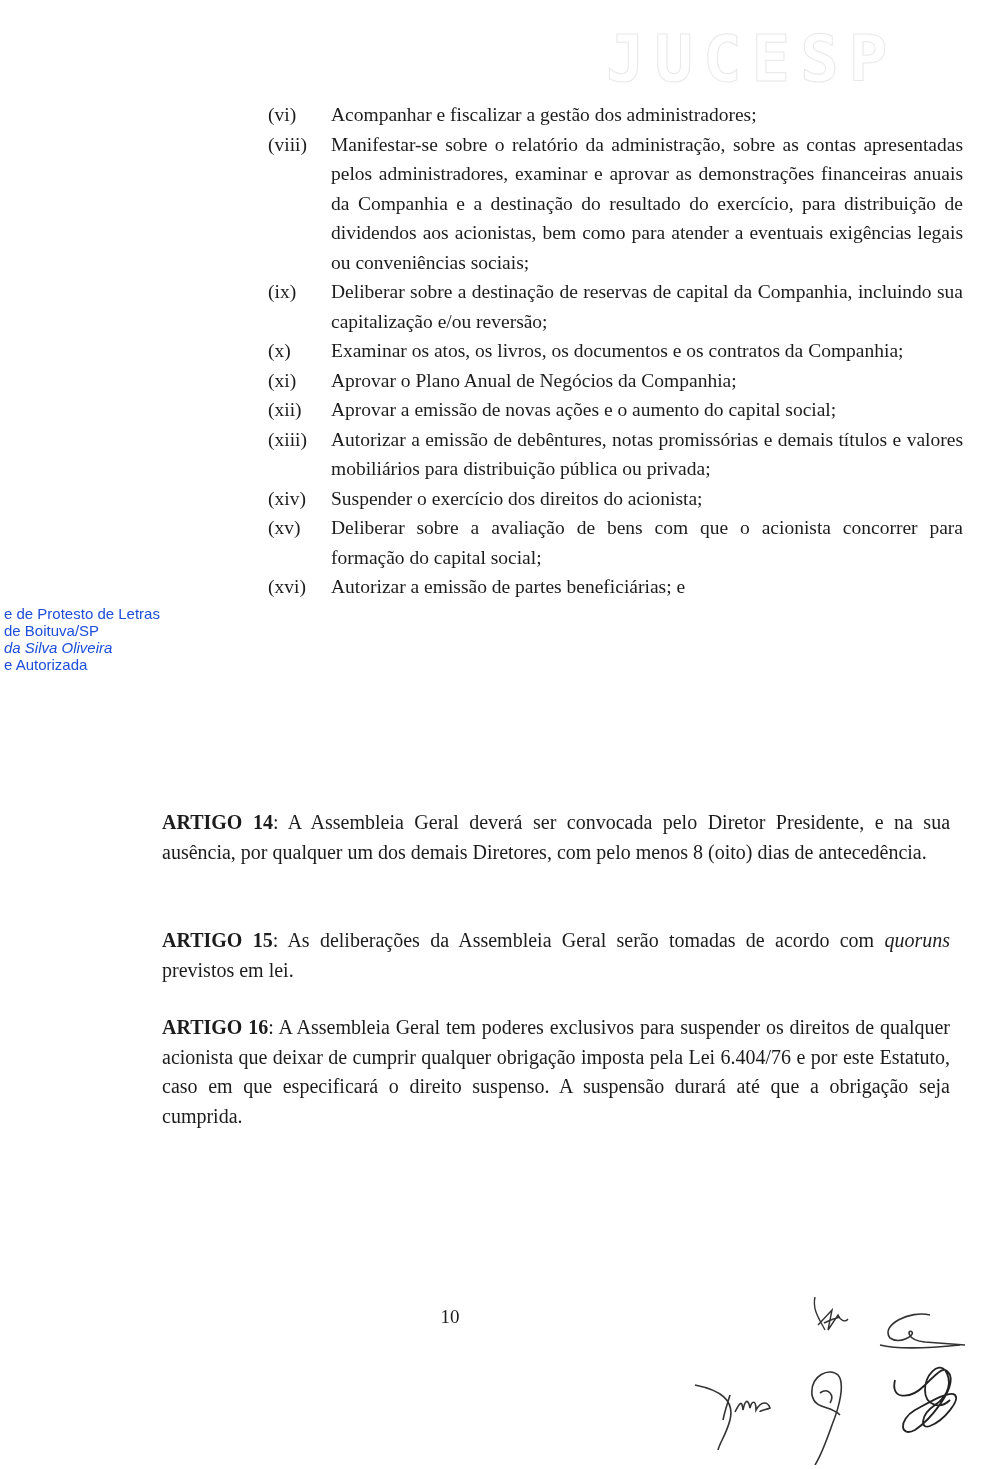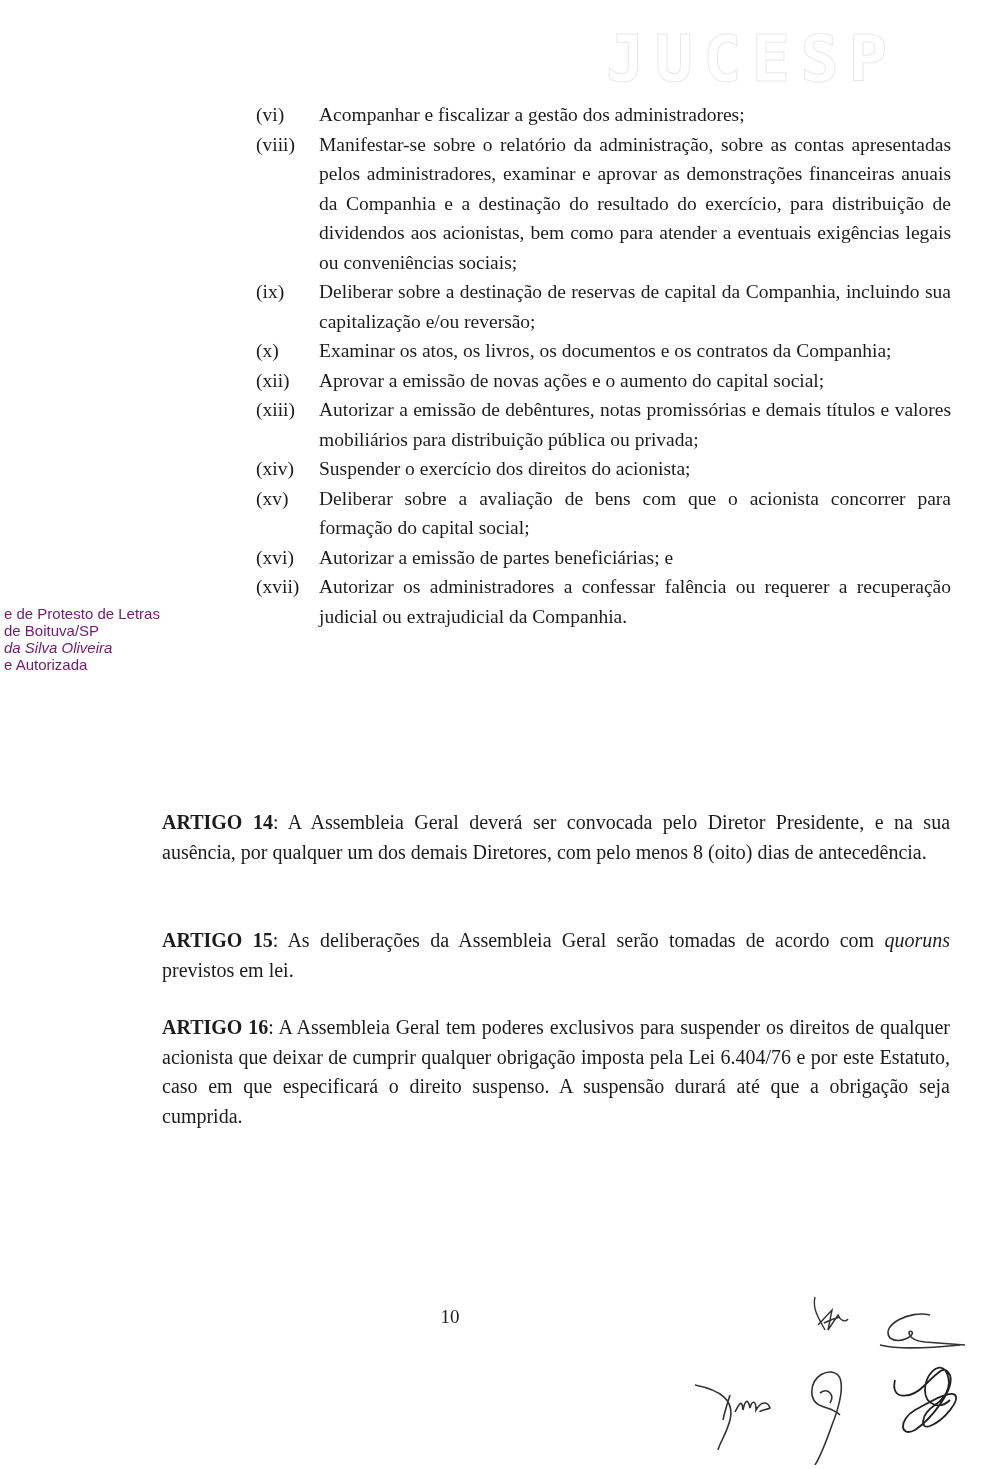--- a/index.html
+++ b/index.html
@@ -10,24 +10,24 @@
   }
   .watermark {
     position: absolute; left: 606px; top: 22px;
     font-family: "DejaVu Sans Mono", monospace; font-size: 64px; font-weight: bold;
     letter-spacing: 10px; color: transparent;
     -webkit-text-stroke: 1px #e3e3e3; opacity: 0.8;
   }
   .stamp {
     position: absolute; left: 4px; top: 605px;
     font-family: "Liberation Sans", "DejaVu Sans", sans-serif;
-    font-size: 15px; line-height: 17px; color: #701a75;
+    font-size: 15px; line-height: 17px; color: #1d4ed8;
   }
   .stamp .it { font-style: italic; }
-  .list { position: absolute; left: 256px; top: 100px; width: 695px; }
+  .list { position: absolute; left: 268px; top: 100px; width: 695px; }
   .item { display: flex; font-size: 19.5px; line-height: 29.5px; }
   .item .num { width: 63px; flex: none; }
   .item .txt { flex: 1; text-align: justify; }
   .para {
     position: absolute; left: 162px; width: 788px;
     font-size: 20px; line-height: 29.5px; text-align: justify;
   }
   .para b { font-weight: bold; }
   .para i { font-style: italic; margin-top: 28px; }
   .pagenum {
@@ -60,42 +60,42 @@
     </div>
   <div class="item">
       <span class="num">(ix)</span>
       <span class="txt">Deliberar sobre a destinação de reservas de capital da Companhia, incluindo sua capitalização e/ou reversão;</span>
     </div>
   <div class="item">
       <span class="num">(x)</span>
       <span class="txt">Examinar os atos, os livros, os documentos e os contratos da Companhia;</span>
     </div>
   <div class="item">
+      <span class="num">(xi)</span>
+      <span class="txt">Aprovar o Plano Anual de Negócios da Companhia;</span>
+    </div>
+  <div class="item">
       <span class="num">(xii)</span>
       <span class="txt">Aprovar a emissão de novas ações e o aumento do capital social;</span>
     </div>
   <div class="item">
       <span class="num">(xiii)</span>
       <span class="txt">Autorizar a emissão de debêntures, notas promissórias e demais títulos e valores mobiliários para distribuição pública ou privada;</span>
     </div>
   <div class="item">
       <span class="num">(xiv)</span>
       <span class="txt">Suspender o exercício dos direitos do acionista;</span>
     </div>
   <div class="item">
       <span class="num">(xv)</span>
       <span class="txt">Deliberar sobre a avaliação de bens com que o acionista concorrer para formação do capital social;</span>
     </div>
   <div class="item">
       <span class="num">(xvi)</span>
       <span class="txt">Autorizar a emissão de partes beneficiárias; e</span>
-    </div>
-  <div class="item">
-      <span class="num">(xvii)</span>
-      <span class="txt">Autorizar os administradores a confessar falência ou requerer a recuperação judicial ou extrajudicial da Companhia.</span>
     </div>
 </div>
 
 <div class="para" style="top:808px;">
   <b>ARTIGO 14</b><span>: A Assembleia Geral deverá ser convocada pelo Diretor Presidente, e na sua ausência, por qualquer um dos demais Diretores, com pelo menos 8 (oito) dias de antecedência.</span>
 </div>
 
 <div class="para" style="top:926px;">
   <b>ARTIGO 15</b><span>: As deliberações da Assembleia Geral serão tomadas de acordo com </span><i>quoruns</i><span> previstos em lei.</span>
 </div>

